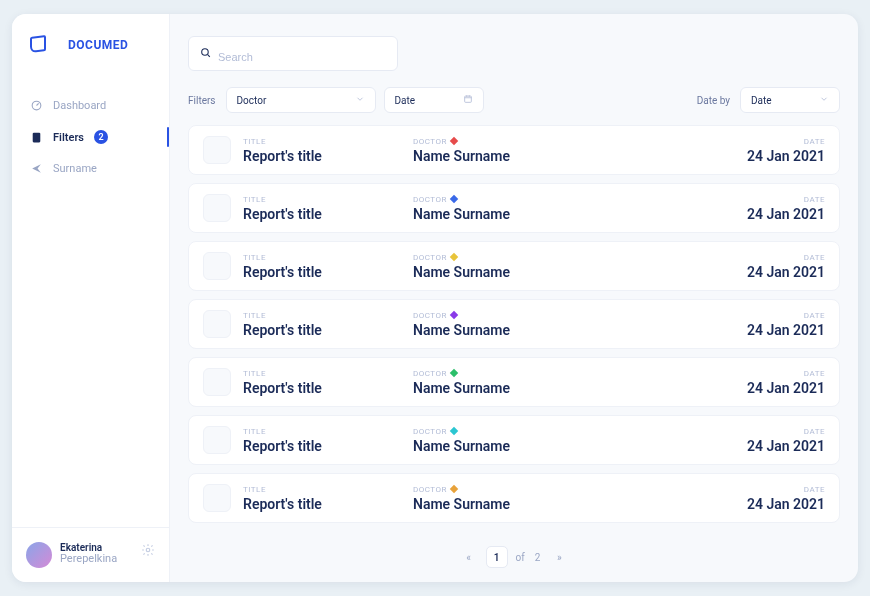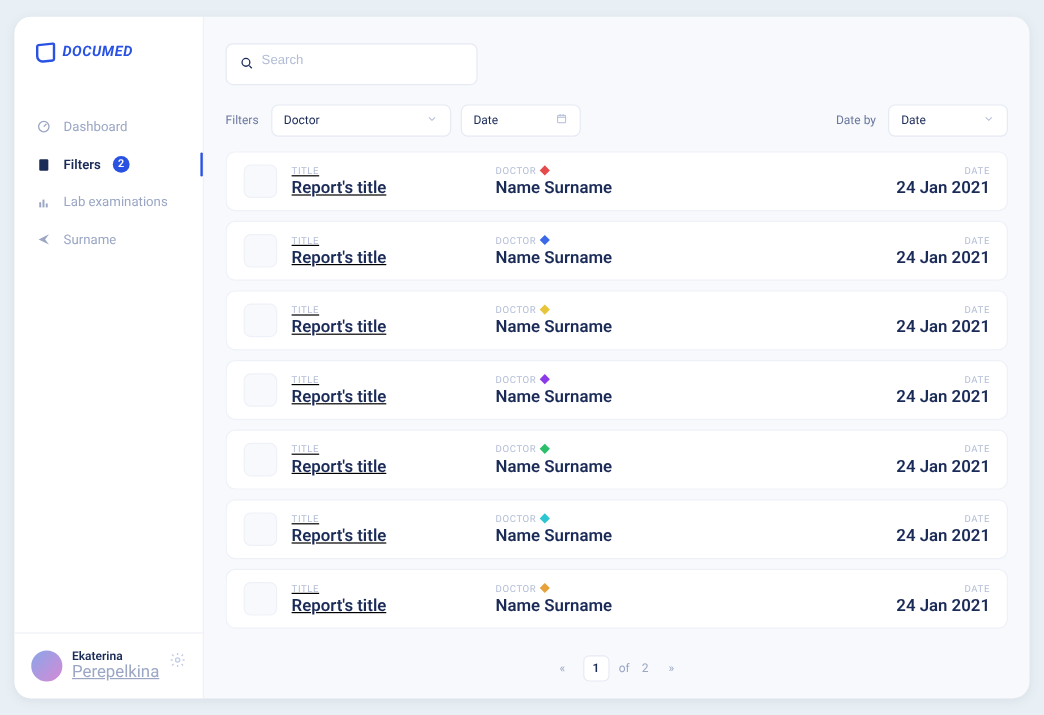--- a/index.html
+++ b/index.html
@@ -25,28 +25,27 @@
   
   .sidebar {
     width: 158px;
     background: #ffffff;
     display: flex;
     flex-direction: column;
     border-right: 1px solid #eef1f7;
   }
   .logo {
     display: flex;
-    align-items: flex-start;
-    gap: 6px;
+    align-items: flex-end;
+    gap: 22px;
     padding: 22px 18px 24px;
     color: #2952e3;
     font-weight: 700;
     font-size: 12px;
     letter-spacing: 0.5px;
-    font-style: italic;
   }
   .logo-icon {
     width: 16px; height: 16px;
     border: 2px solid #2952e3;
     border-radius: 2px 2px 2px 6px;
     transform: skewY(-6deg);
   }
   .nav { flex: 1; padding-top: 14px; }
   .nav-item {
     display: flex;
@@ -96,40 +95,40 @@
     padding: 14px 14px;
     border-top: 1px solid #eef1f7;
   }
   .avatar {
     width: 26px; height: 26px;
     border-radius: 50%;
     background: linear-gradient(135deg,#8aa5e8,#d58ad6);
   }
   .user-meta { flex: 1; line-height: 1.1; }
   .user-name { font-size: 10px; font-weight: 600; color: #1b2b58; }
-  .user-surname { font-size: 14px; color: #9aa6c4; text-decoration: underline; }
+  .user-surname { font-size: 11px; color: #9aa6c4; }
   .gear { color: #c4cde2; }
   .gear svg { width: 14px; height: 14px; }
 
   
   .main { flex: 1; display: flex; flex-direction: column; padding: 0 18px 14px; }
   .header {
     display: flex;
     align-items: center;
     justify-content: space-between;
     padding: 22px 0 16px;
   }
   .page-title {
     font-size: 18px;
     font-weight: 700;
     color: #1b2b58;
   }
   .search {
     display: flex;
-    align-items: flex-start;
+    align-items: flex-end;
     gap: 6px;
     background: #fff;
     border: 1px solid #e6eaf3;
     border-radius: 6px;
     padding: 7px 10px;
     width: 210px;
   }
   .search svg { width: 13px; height: 13px; color: #1b2b58; }
   .search input {
     border: none;
@@ -172,21 +171,21 @@
   .card {
     background: #fff;
     border: 1px solid #eef1f7;
     border-radius: 8px;
     padding: 10px 14px;
     display: grid;
     grid-template-columns: 200px 1fr 110px;
     align-items: center;
     gap: 10px;
   }
-  .col-title { display: flex; align-items: center; gap: 12px; text-decoration: underline; }
+  .col-title { display: flex; align-items: center; gap: 12px; }
   .thumb {
     width: 28px; height: 28px;
     background: #f7f9fc;
     border: 1px solid #eef1f7;
     border-radius: 6px;
   }
   .label { font-size: 8px; letter-spacing: 0.5px; color: #b2bcd6; text-transform: uppercase; display: flex; align-items: center; gap: 4px; }
   .value { font-size: 14px; font-weight: 600; color: #1b2b58; margin-top: 2px; }
   .col-doctor .label, .col-date .label { justify-content: flex-start; }
   .col-date { text-align: right; }
@@ -248,30 +247,20 @@
           <svg viewBox="0 0 24 24" fill="currentColor">
               <rect x="5" y="3" width="14" height="18" rx="2"></rect>
             </svg>
         </span>
         <span>Filters</span>
         <span class="badge">2</span>
       </div>
       <div class="nav-item">
         <span class="nav-icon">
           <svg viewBox="0 0 24 24" fill="currentColor">
-              <rect x="5" y="12" width="3" height="8"></rect>
-              <rect x="10" y="8" width="3" height="12"></rect>
-              <rect x="15" y="14" width="3" height="6"></rect>
-            </svg>
-        </span>
-        <span>Lab examinations</span>
-      </div>
-      <div class="nav-item">
-        <span class="nav-icon">
-          <svg viewBox="0 0 24 24" fill="currentColor">
               <path d="M4 12l16-8-6 8 6 8z"></path>
             </svg>
         </span>
         <span>Surname</span>
       </div>
     </nav>
 
     <div class="user">
       <div class="avatar"></div>
       <div class="user-meta">

